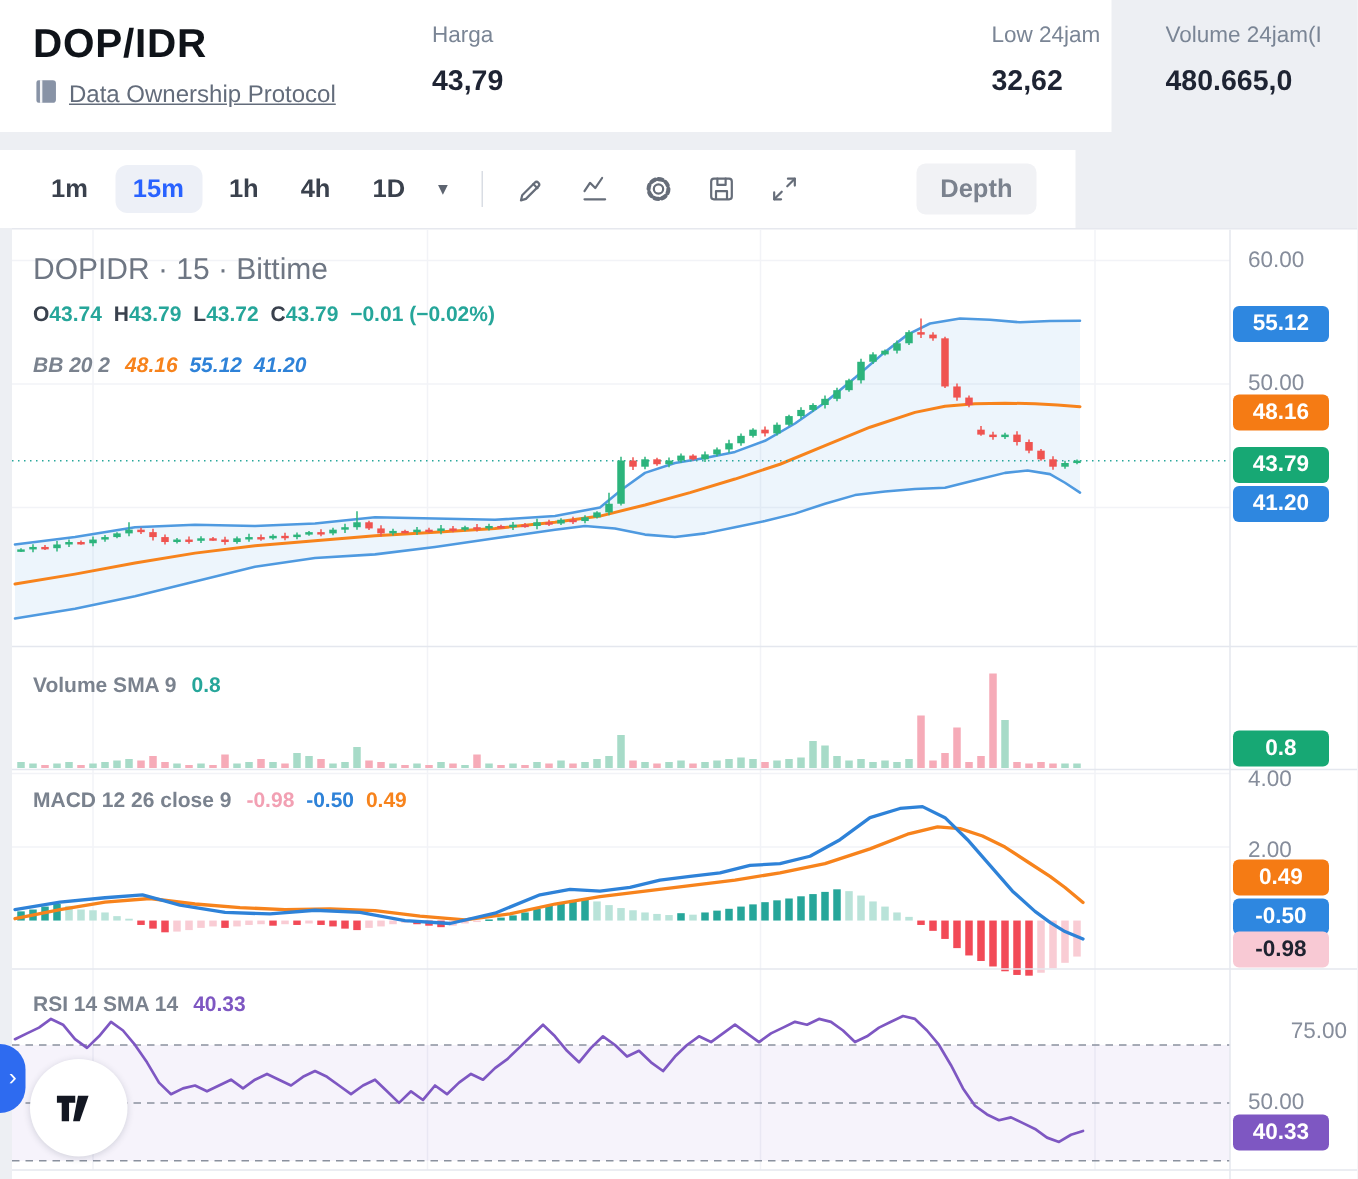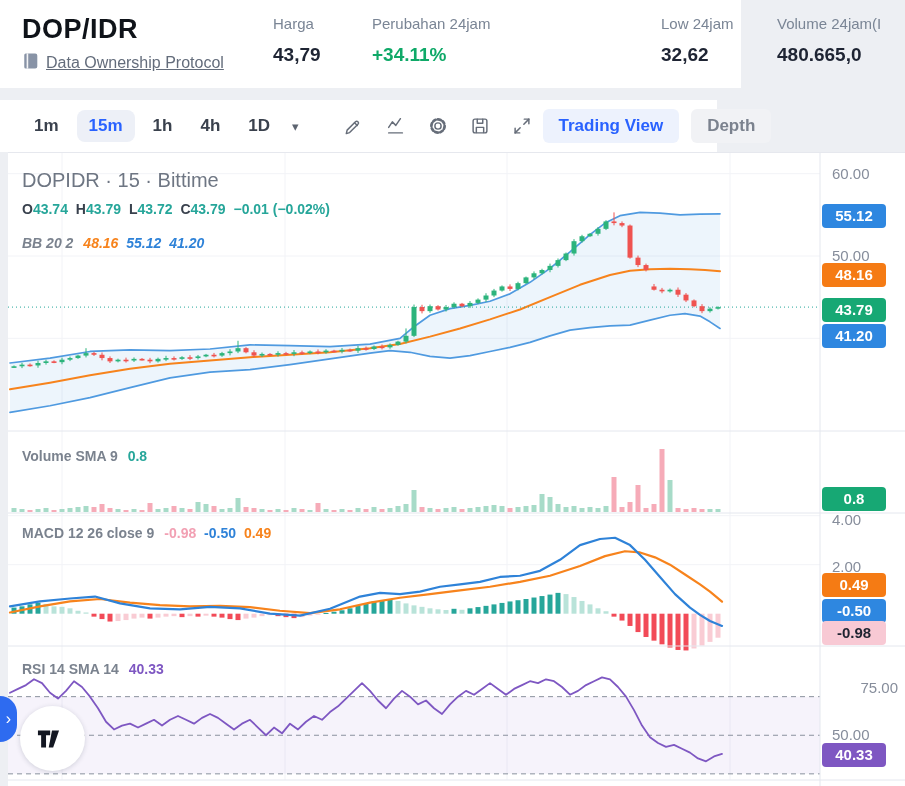--- a/index.html
+++ b/index.html
@@ -12,21 +12,21 @@
   .pair-title { position: absolute; left: 22px; top: 14px; font-size: 27px;
     font-weight: 800; letter-spacing: .5px; color: #0f1319; }
   .protocol { position: absolute; left: 22px; top: 52px; display: flex;
     align-items: center; gap: 7px; }
   .protocol a { font-size: 16px; color: #636c7b; text-decoration: underline; }
   .book { width: 17px; height: 18px; }
   .stat { position: absolute; top: 15px; }
   .stat .lb { font-size: 15px; color: #7a8595; white-space: nowrap; }
   .stat .vl { font-size: 19px; font-weight: 700; margin-top: 12px; color: #1e2433; }
   .stat .vl.pos { color: #0fa968; }
-  .s0 { left: 273px; } .s1 { left: 372px; } .s2 { left: 541px; }
+  .s0 { left: 288px; } .s1 { left: 372px; } .s2 { left: 541px; }
   .s3 { left: 661px; } .s4 { left: 777px; width: 127px; overflow: hidden; }
 
   
   .tbar { position: relative; margin-top: 12px; width: 717px; height: 52px;
     background: #fff; display: flex; align-items: center; padding-left: 24px; }
   .tf { font-size: 17px; font-weight: 600; color: #3a414d; padding: 6px 10px;
     margin-right: 8px; border-radius: 8px; cursor: pointer; }
   .tf.active { color: #2962ff; background: #edf0f7; padding: 6px 12px; }
   .caret { color: #5d6470; font-size: 13px; margin: 0 10px 0 4px; cursor: pointer; }
   .vsep { width: 1px; height: 24px; background: #d9dde4; margin: 0 12px; }
@@ -73,24 +73,20 @@
           <path d="M4 1h10a2.2 2.2 0 0 1 2.2 2.2v11.6A2.2 2.2 0 0 1 14 17H4a1.6 1.6 0 0 1-1.6-1.6V2.6A1.6 1.6 0 0 1 4 1z" fill="#8893a6"></path>
           <rect x="4.9" y="1" width="1.7" height="16" fill="#fff" opacity=".9"></rect>
         </svg>
     </span>
     <a href="#">Data Ownership Protocol</a>
   </div>
   <div class="stat s0">
     <div class="lb">Harga</div>
     <div class="vl">43,79</div>
   </div>
-  <div class="stat s1">
-    <div class="lb">Perubahan 24jam</div>
-    <div class="vl pos">+34.11%</div>
-  </div>
   <div class="stat s3">
     <div class="lb">Low 24jam</div>
     <div class="vl">32,62</div>
   </div>
   <div class="stat s4">
     <div class="lb">Volume 24jam(I</div>
     <div class="vl">480.665,0</div>
   </div>
 </header>
 
@@ -129,21 +125,20 @@
   </div>
   <div class="ticon">
     <svg viewBox="0 0 24 24">
         <path d="M14.5 4.5h5v5"></path>
         <path d="M19.5 4.5l-5.5 5.5"></path>
         <path d="M9.5 19.5h-5v-5"></path>
         <path d="M4.5 19.5L10 14"></path>
       </svg>
   </div>
   <div class="rbtns">
-    <div class="pill tv">Trading View</div>
     <div class="pill depth">Depth</div>
   </div>
 </div>
 
 <div class="chart-wrap">
   <svg id="chart-svg" width="897" height="634">
       <line x1="54" y1="0" x2="54" y2="627" stroke="#f2f3f7"></line>
       <line x1="277" y1="0" x2="277" y2="627" stroke="#f2f3f7"></line>
       <line x1="499" y1="0" x2="499" y2="627" stroke="#f2f3f7"></line>
       <line x1="722" y1="0" x2="722" y2="627" stroke="#f2f3f7"></line>

